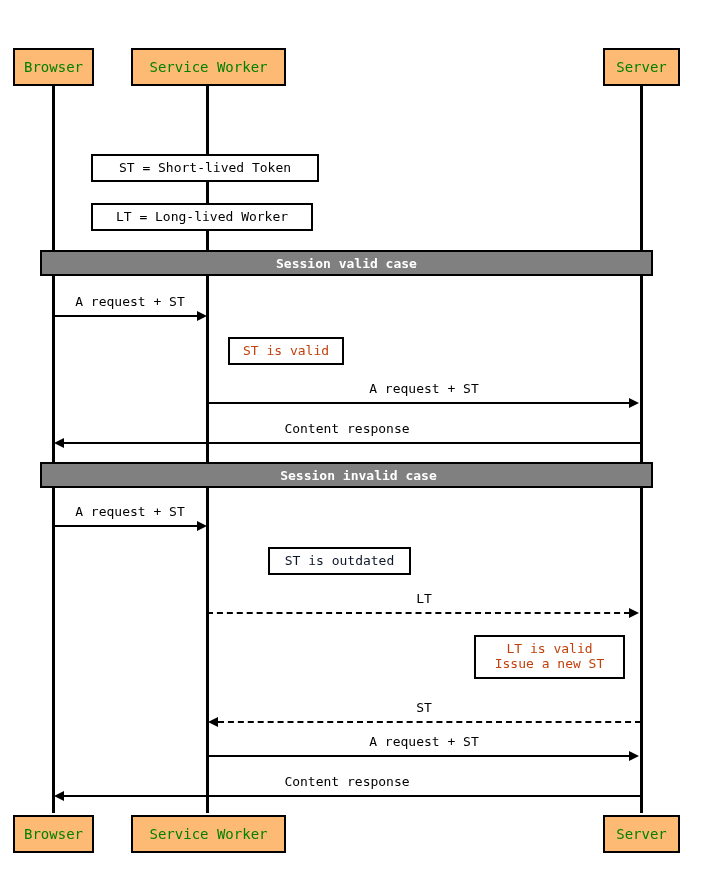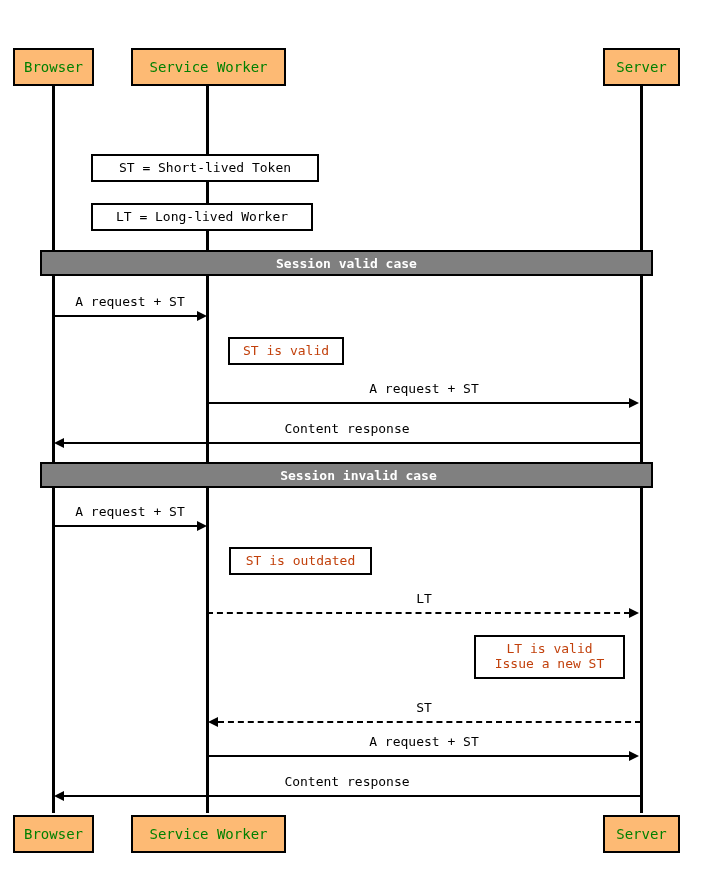--- a/index.html
+++ b/index.html
@@ -76,21 +76,21 @@
     flex-direction: column;
     align-items: center;
     justify-content: center;
     white-space: nowrap;
     z-index: 7;
     line-height: 1.15;
     padding: 2px 6px;
   }
   .note-black { color: #000000; }
   .note-blue  { color: #c2410c; }
-  .note-red   { color: #c2410c; }
+  .note-red   { color: #0f172a; margin-left: 39px; }
 
   
   .msg-line {
     height: 0;
     border-top: 2px solid #000000;
     z-index: 4;
   }
   .msg-line.dashed {
     border-top: 2px dashed #000000;
   }

